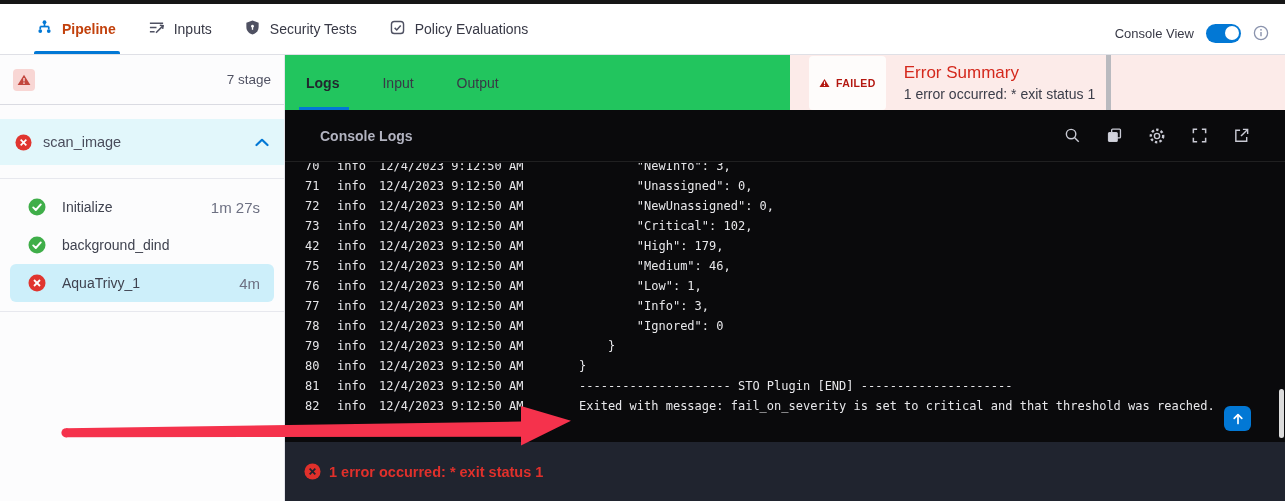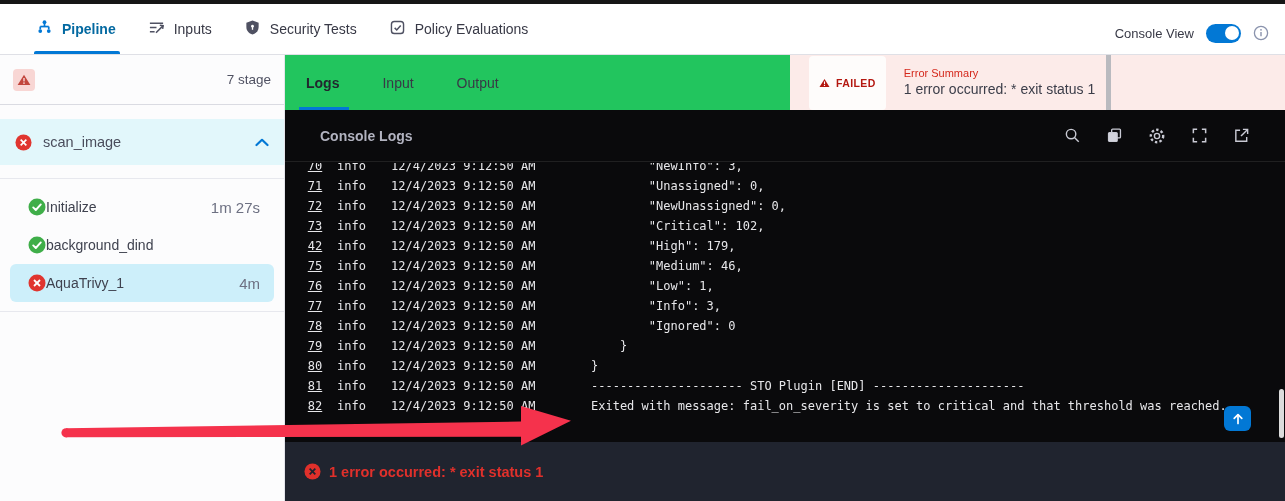--- a/index.html
+++ b/index.html
@@ -8,21 +8,21 @@
 
   .top-strip { position:absolute; top:0; left:0; width:1285px; height:4px; background:#161616; }
 
   
   .nav { position:absolute; top:4px; left:0; width:1285px; height:51px; background:#fff;
          border-bottom:1px solid #dfe0e6; display:flex; align-items:center; }
   .nav-tabs { display:flex; align-items:stretch; height:100%; margin-left:34px; }
   .nav-tab { display:flex; align-items:center; gap:9px; padding:0 16px; font-size:14px;
              color:#383946; position:relative; cursor:pointer; }
   .nav-tab:first-child { padding-left:2px; }
-  .nav-tab.active { color:#0369a1; font-weight:bold; }
+  .nav-tab.active { color:#c2410c; font-weight:bold; }
   .nav-tab.active::after { content:""; position:absolute; left:0; right:12px; bottom:0;
              height:3px; background:#0278d5; border-radius:2px 2px 0 0; }
   .nav-right { position:absolute; right:16px; top:4px; height:100%; display:flex; align-items:center; gap:12px; }
   .console-view-label { font-size:13px; color:#383946; }
   .toggle { width:35px; height:19px; border-radius:10px; background:#0278d5; position:relative; cursor:pointer; }
   .toggle-knob { position:absolute; right:2.5px; top:2.5px; width:14px; height:14px; border-radius:50%; background:#fff; }
 
   
   .sidebar { position:absolute; top:55px; left:0; width:285px; height:446px; background:#fcfcfd;
              border-right:1px solid #e4e5eb; }
@@ -32,55 +32,55 @@
   .stage-count { margin-left:auto; font-size:13.5px; color:#4f5162; }
   .stage-row { margin-top:14px; height:46px; background:#e2f7fb; display:flex; align-items:center;
                padding:0 15px; cursor:pointer; }
   .stage-name { margin-left:11px; font-size:14.5px; color:#4a4d5c; }
   .stage-row .chev { margin-left:auto; display:flex; }
   .steps { margin-top:13px; border-top:1px solid #e7e8ee; border-bottom:1px solid #e7e8ee;
            padding:9px 10px 9px; }
   .step { height:38px; display:flex; align-items:center; padding:0 14px 0 18px; border-radius:6px;
           font-size:14px; color:#3f424f; cursor:pointer; }
   .step.selected { background:#cdeffa; }
-  .step-name { }
+  .step-name { margin-left:16px; }
   .step-time { margin-left:auto; font-size:15px; color:#6d7082; }
 
   
   .panel { position:absolute; left:285px; top:55px; width:1000px; height:446px; }
   .tabs-row { height:55px; background:#22c55e; position:relative; display:flex; align-items:stretch;
               padding-left:21px; gap:43px; }
   .tab { display:flex; align-items:center; font-size:14px; color:#383946; position:relative; cursor:pointer; }
   .tab.active { font-weight:bold; color:#22272f; }
   .tab.active::after { content:""; position:absolute; left:-7px; right:-10px; bottom:0; height:3px;
               background:#0278d5; }
   .error-summary { position:absolute; right:0; top:0; width:495px; height:55px; background:#fcebe9;
               display:flex; align-items:center; }
   .failed-pill { margin-left:19px; background:#fefcfb; border-radius:4px; padding:21px 10px;
               display:flex; align-items:center; gap:6px; }
   .failed-label { font-size:10.5px; font-weight:bold; color:#b41710; letter-spacing:.4px; }
   .error-texts { margin-left:18px; line-height:1.35; }
-  .error-title { font-size:11px; color:#d4281c; }
+  .error-title { font-size:17px; color:#d4281c; }
   .error-msg { font-size:14px; color:#3b3d49; }
   .pink-scrollbar { position:absolute; left:316px; top:0; width:5px; height:55px; background:#b9babf; cursor:grab; }
 
   
   .console { position:absolute; left:0; top:55px; width:1000px; height:332px; background:#0a0a0c; }
   .console-header { height:52px; display:flex; align-items:center; padding:0 35px;
               border-bottom:1px solid rgba(255,255,255,.09); }
   .console-title { font-size:14px; font-weight:bold; color:#b2b3c0; }
   .console-icons { margin-left:auto; display:flex; align-items:center; gap:25px; }
   .cicon { display:flex; cursor:pointer; }
   .log-viewport { position:absolute; left:0; right:0; top:53px; bottom:3px; overflow:hidden; padding-left:20px; }
   .log-lines { margin-top:-7px; font-family:"DejaVu Sans Mono", monospace; font-size:12px;
               line-height:20px; color:#e7e7ea; }
   .log-line { display:flex; white-space:pre; }
-  .ln  { width:20px; text-align:center; flex:none;text-decoration:underline; }
+  .ln  { width:20px; text-align:left; flex:none; }
   .lvl { margin-left:12px; width:30px; flex:none; }
-  .ts  { margin-left:24px; width:146px; flex:none; }
+  .ts  { margin-left:12px; width:146px; flex:none; }
   .msg { margin-left:54px; }
   .scroll-top-btn { position:absolute; right:34px; top:296px; width:27px; height:25px; background:#0278d5;
               border-radius:6px; display:flex; align-items:center; justify-content:center; cursor:pointer; }
   .console-scroll-thumb { position:absolute; right:1px; top:279px; width:5px; height:49px;
               background:#dcdcdc; border-radius:3px; cursor:grab; }
 
   
   .footer { position:absolute; left:0; top:387px; width:1000px; height:59px; background:#20242f;
             display:flex; align-items:center; padding-left:19px; gap:8px; }
   .footer-text { color:#e0302b; font-weight:bold; font-size:14.5px; }

